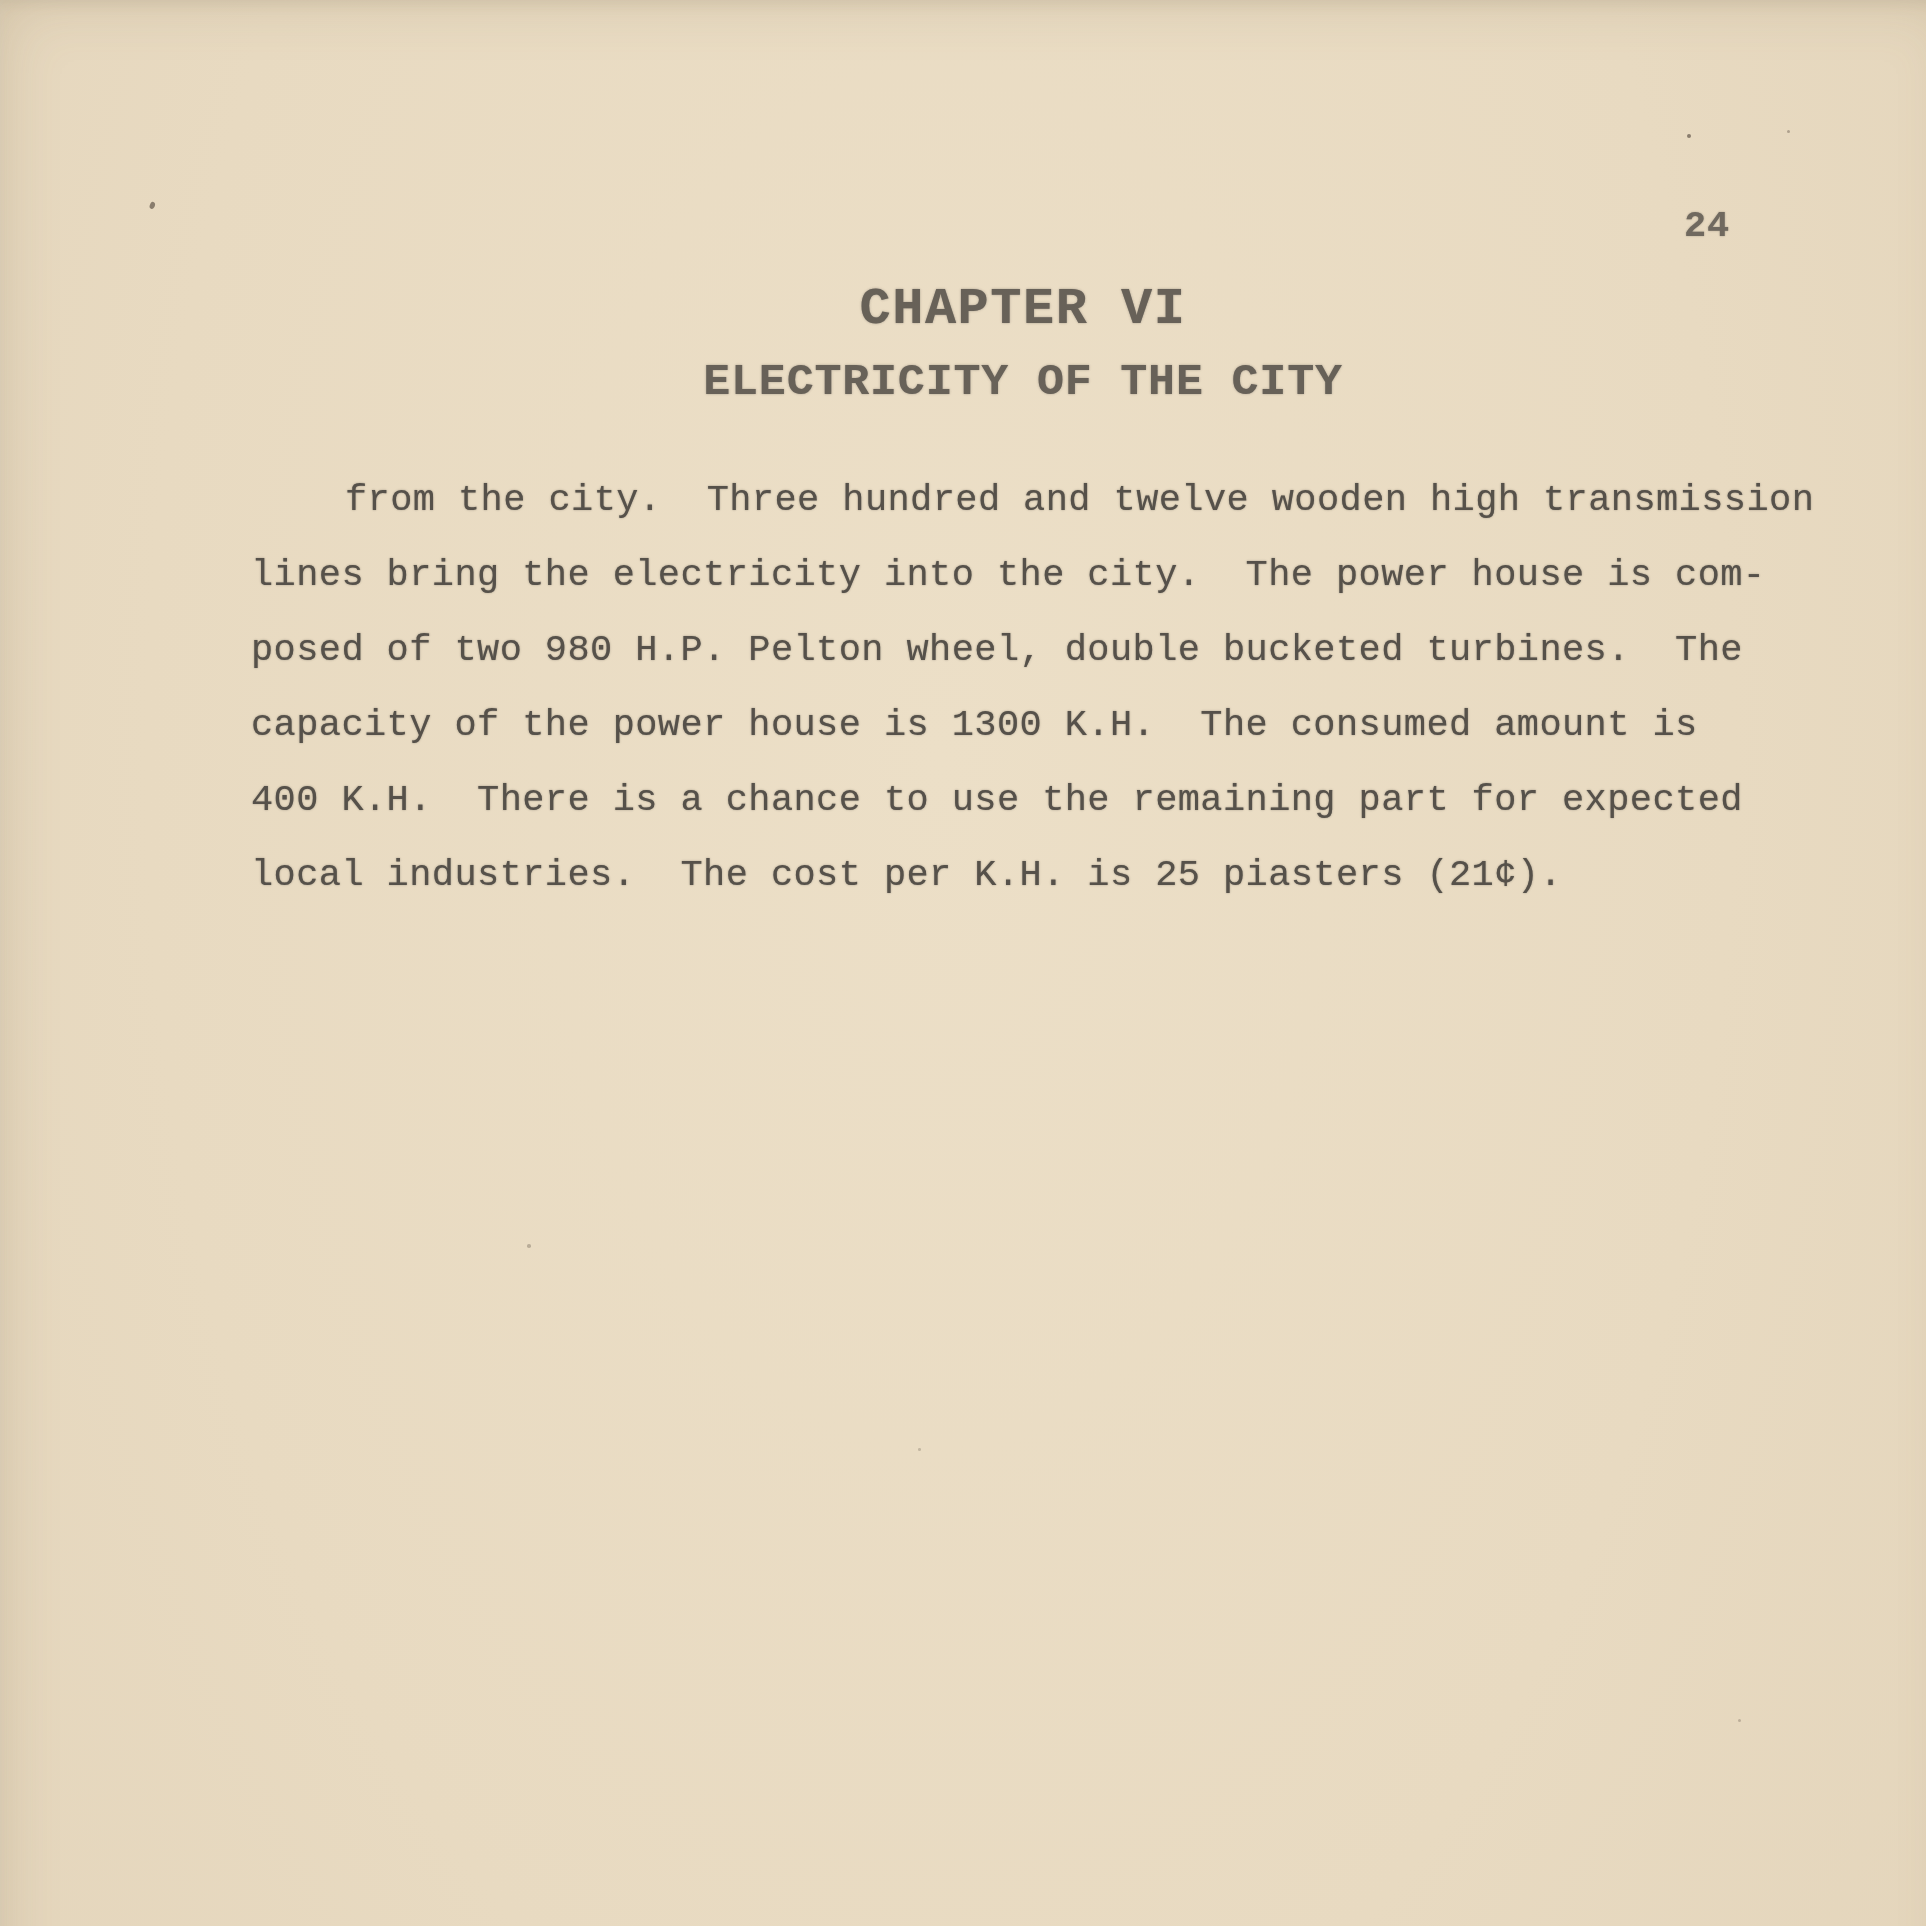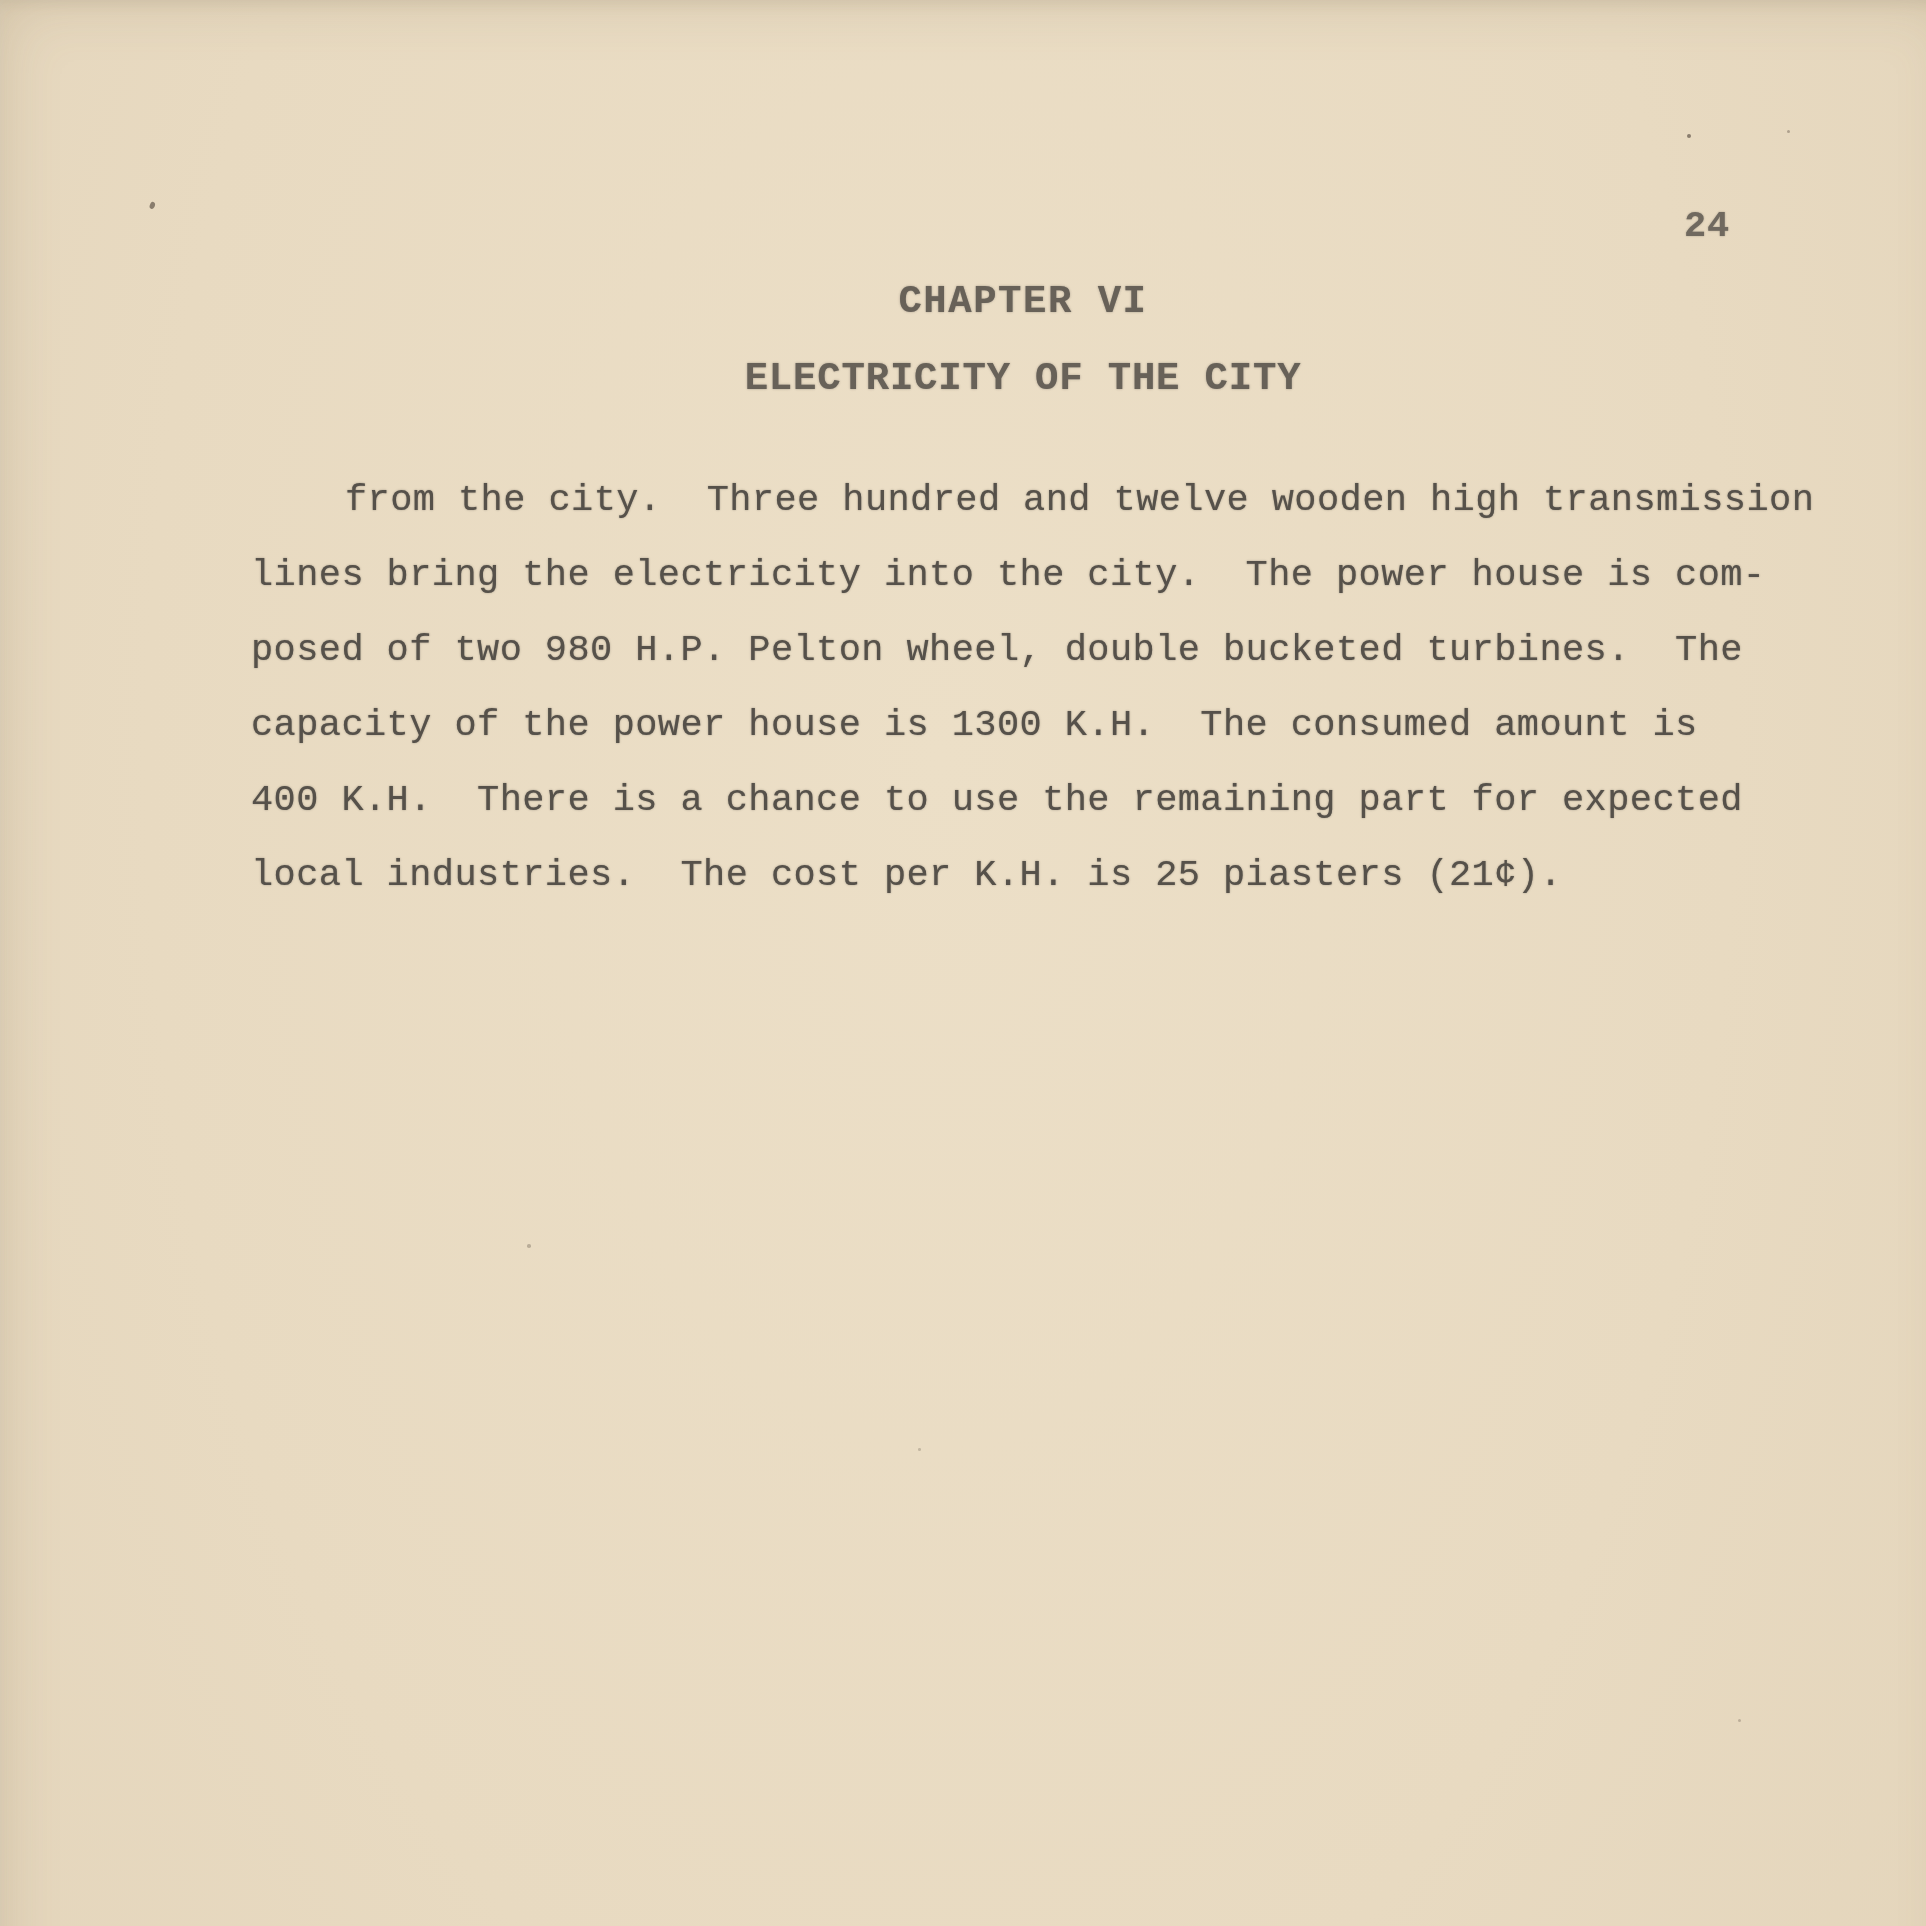--- a/index.html
+++ b/index.html
@@ -43,28 +43,28 @@
     margin-top: 48px;
   }
   .heading-band {
     position: absolute;
     left: 208px;
     width: 1630px;
     text-align: center;
   }
   .chapter-title {
     top: 280px;
-    font-size: 39px;
+    font-size: 52px;
     font-weight: bold;
     letter-spacing: 1.5px;
     opacity: 0.88;
   }
   .chapter-subtitle {
     top: 357px;
-    font-size: 39px;
+    font-size: 45px;
     font-weight: bold;
     letter-spacing: 0.8px;
     opacity: 0.88;
   }
   .heading-band .inner {
     white-space: pre;
     text-shadow: 0 0 1.2px rgba(86, 81, 74, 0.55), 0 0 3.1px rgba(86, 81, 74, 0.25);
     filter: blur(0.5px);
   }
   .body-text {

